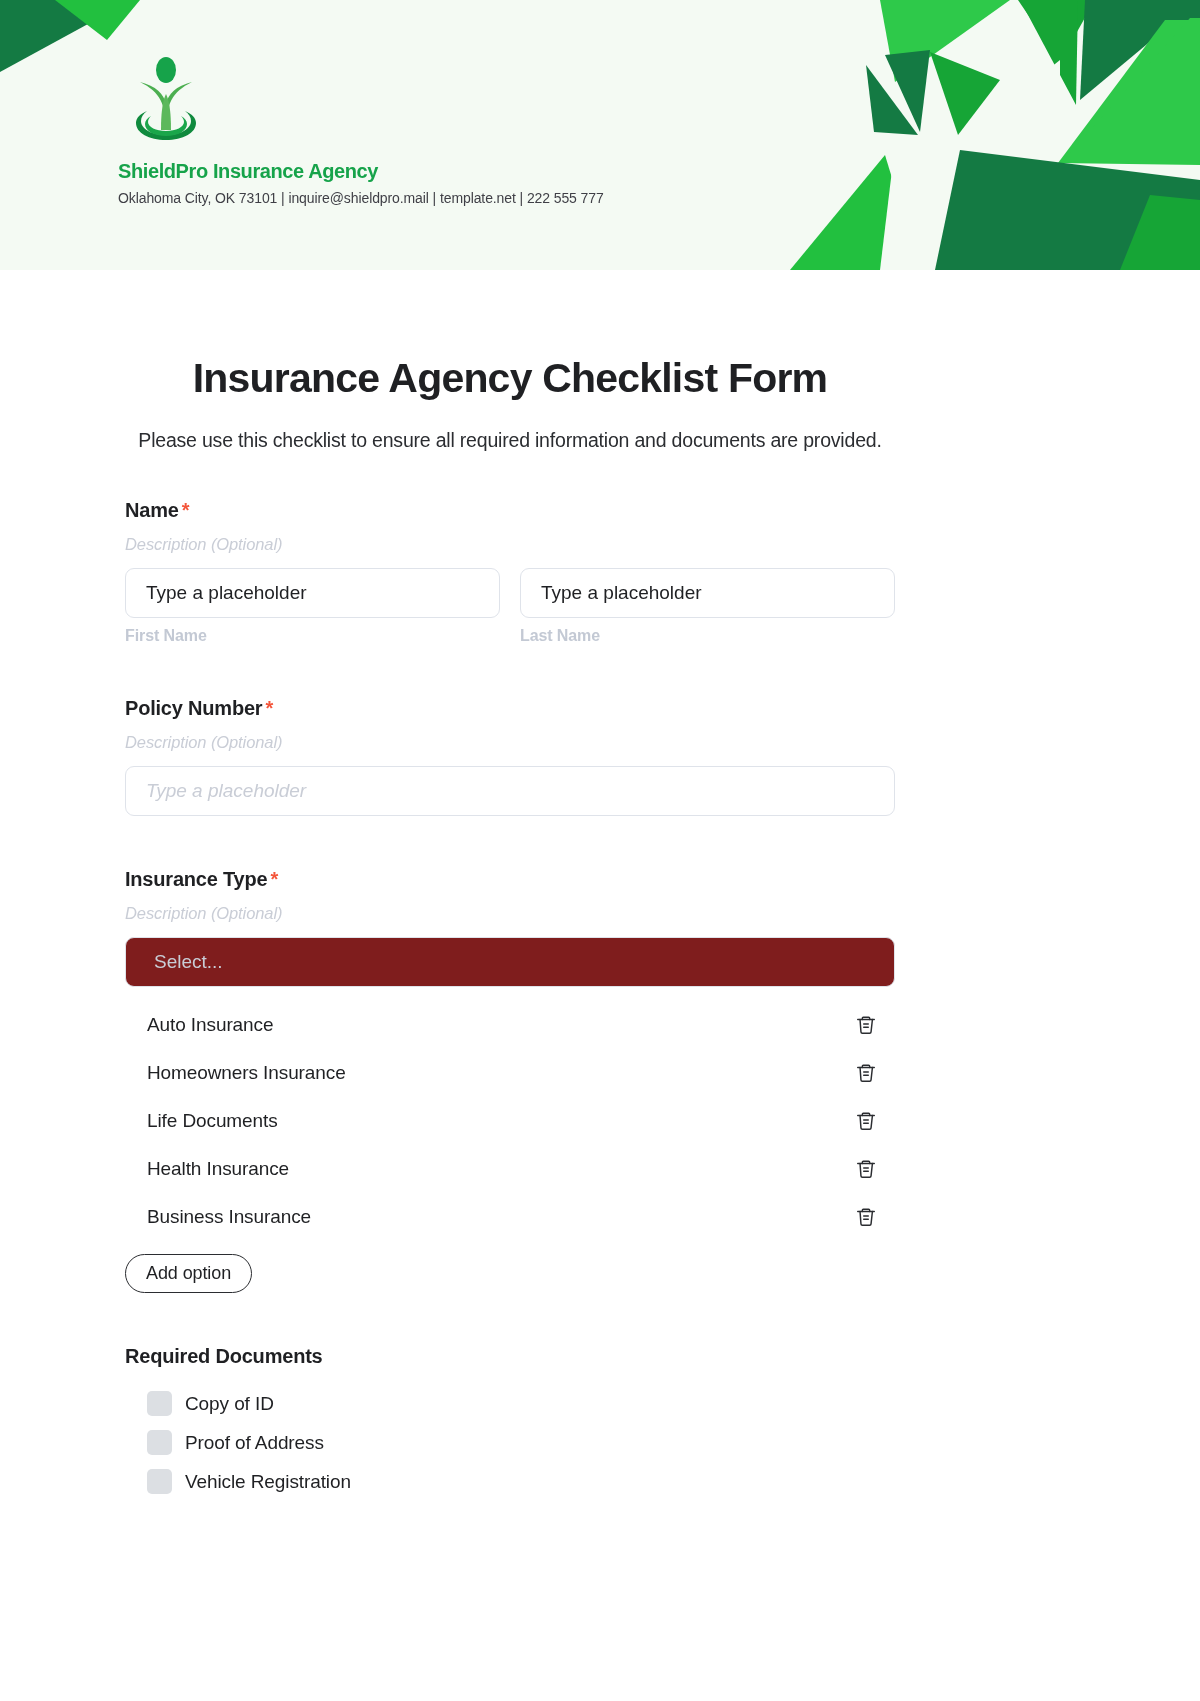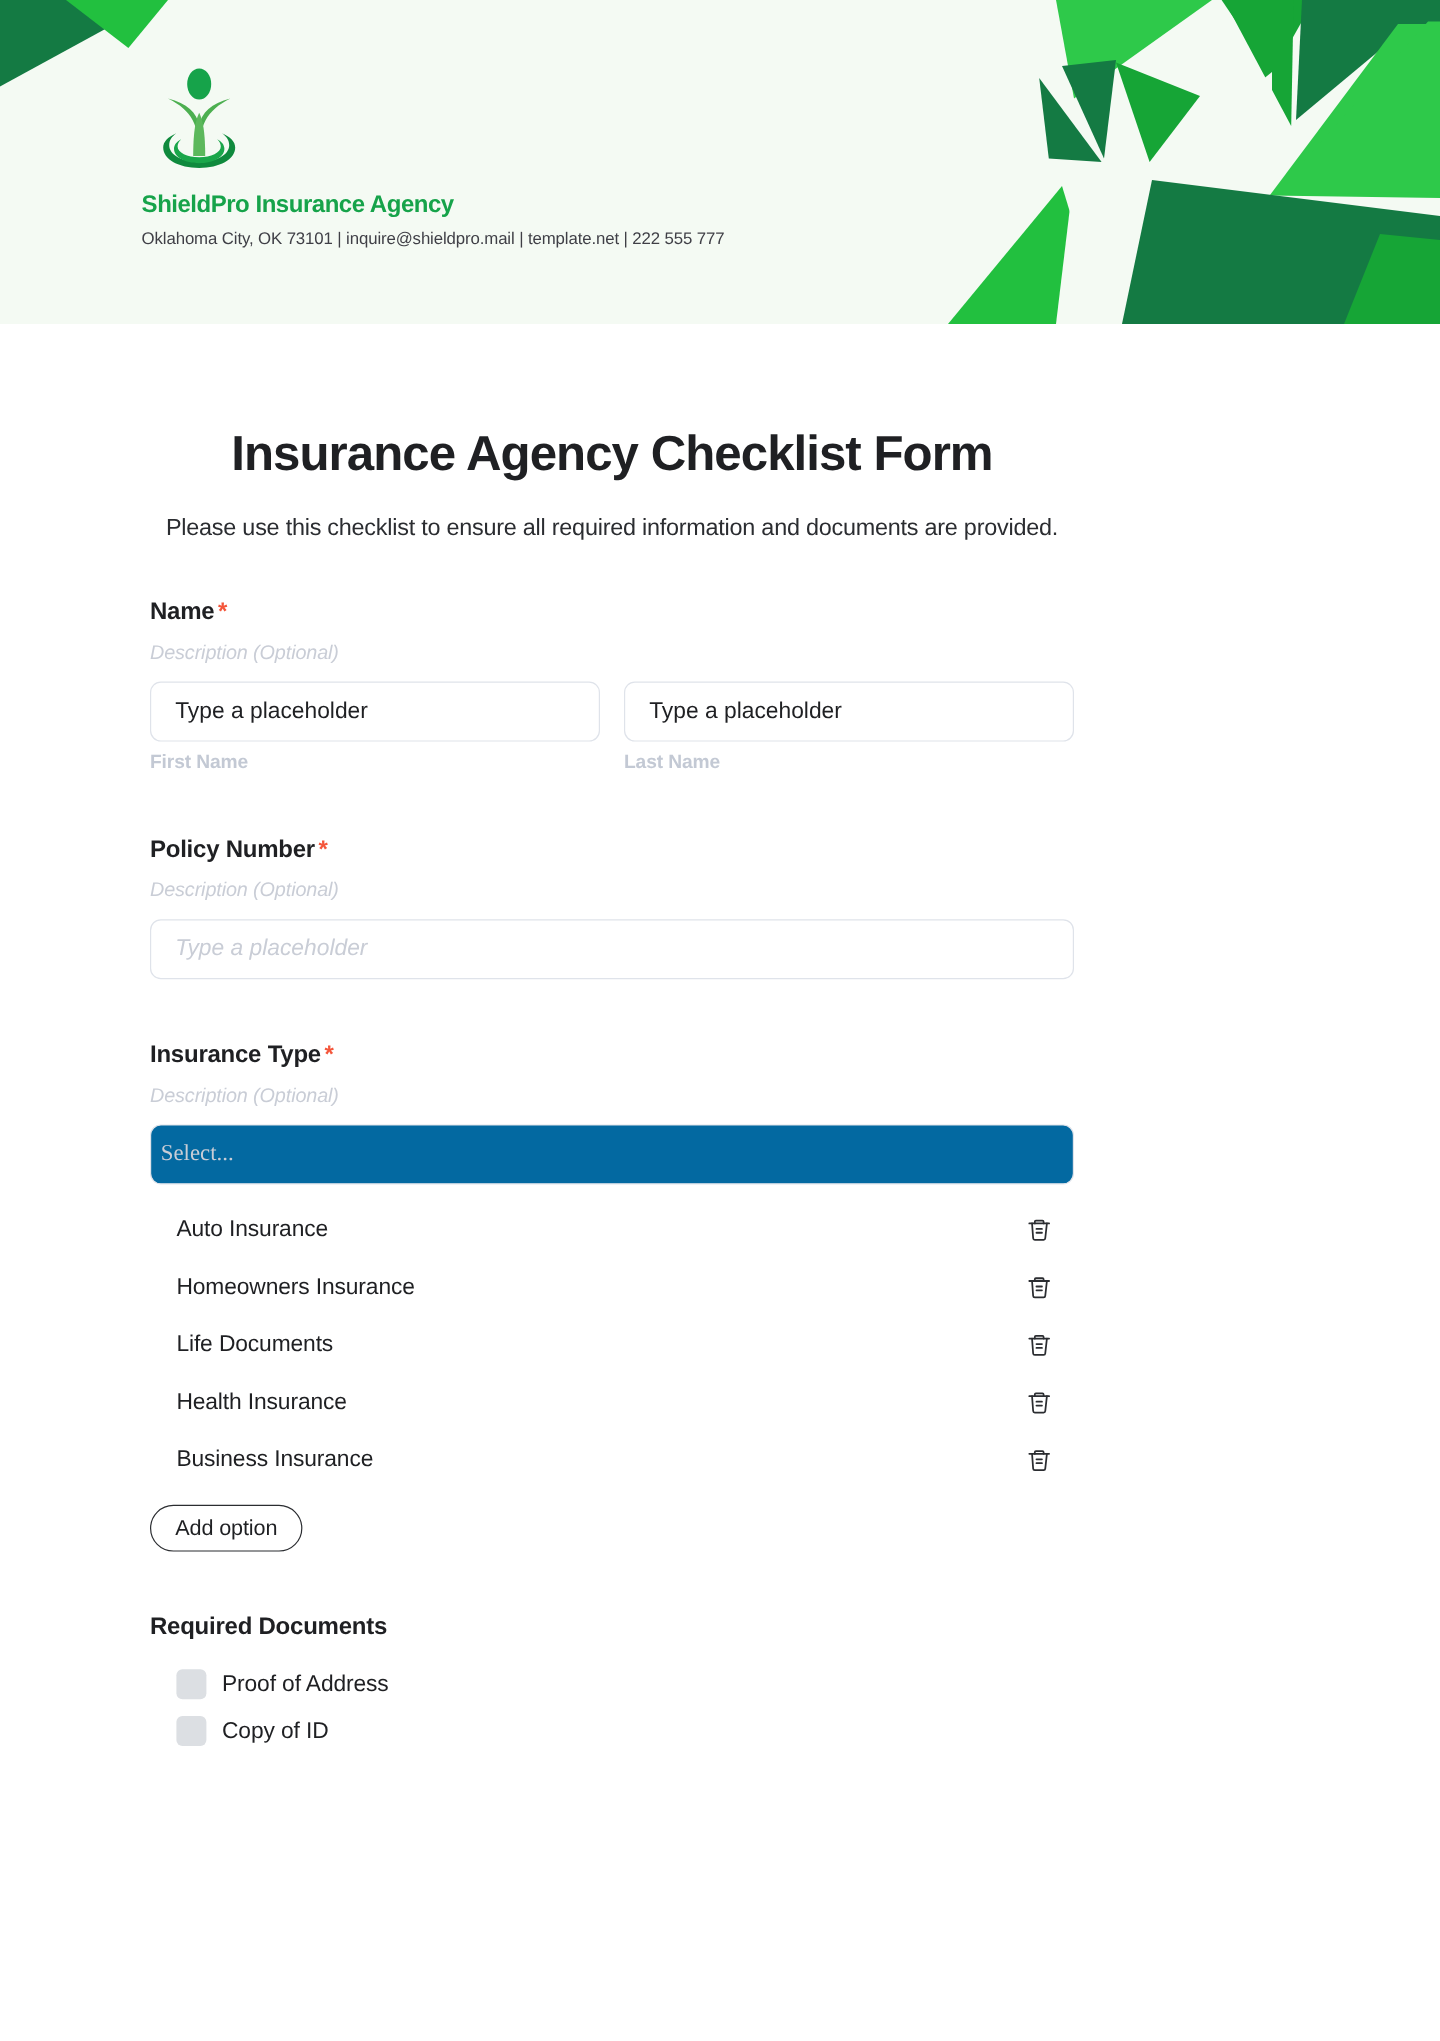--- a/index.html
+++ b/index.html
@@ -103,25 +103,24 @@
     letter-spacing: -0.1px;
   }
 
   .select-box {
     margin-top: 14px;
     height: 50px;
     border: 1px solid #dfe3ea;
     border-radius: 9px;
     display: flex;
     align-items: center;
-    padding: 0 8px;
+    padding: 0 28px;
     font-size: 19px;
     color: #c9cdd6;
-    background: #0369a1;
-    font-family: Liberation Serif, serif;
+    background: #7f1d1d;
   }
 
   .option-list { margin-top: 14px; }
   .option-row {
     display: flex;
     align-items: center;
     justify-content: space-between;
     height: 48px;
     padding: 0 16px 0 22px;
   }
@@ -321,22 +320,26 @@
     </div>
 
     <div class="add-option-btn">Add option</div>
   </div>
 
   <div class="field-block tight">
     <div class="field-label">Required Documents</div>
     <div class="checkbox-list">
       <div class="checkbox-row">
         <span class="checkbox-sq"></span>
-        <span class="checkbox-label">Proof of Address</span>
+        <span class="checkbox-label">Copy of ID</span>
       </div>
       <div class="checkbox-row">
         <span class="checkbox-sq"></span>
-        <span class="checkbox-label">Copy of ID</span>
+        <span class="checkbox-label">Proof of Address</span>
+      </div>
+      <div class="checkbox-row">
+        <span class="checkbox-sq"></span>
+        <span class="checkbox-label">Vehicle Registration</span>
       </div>
     </div>
   </div>
 
 </div>
 
 </body></html>

